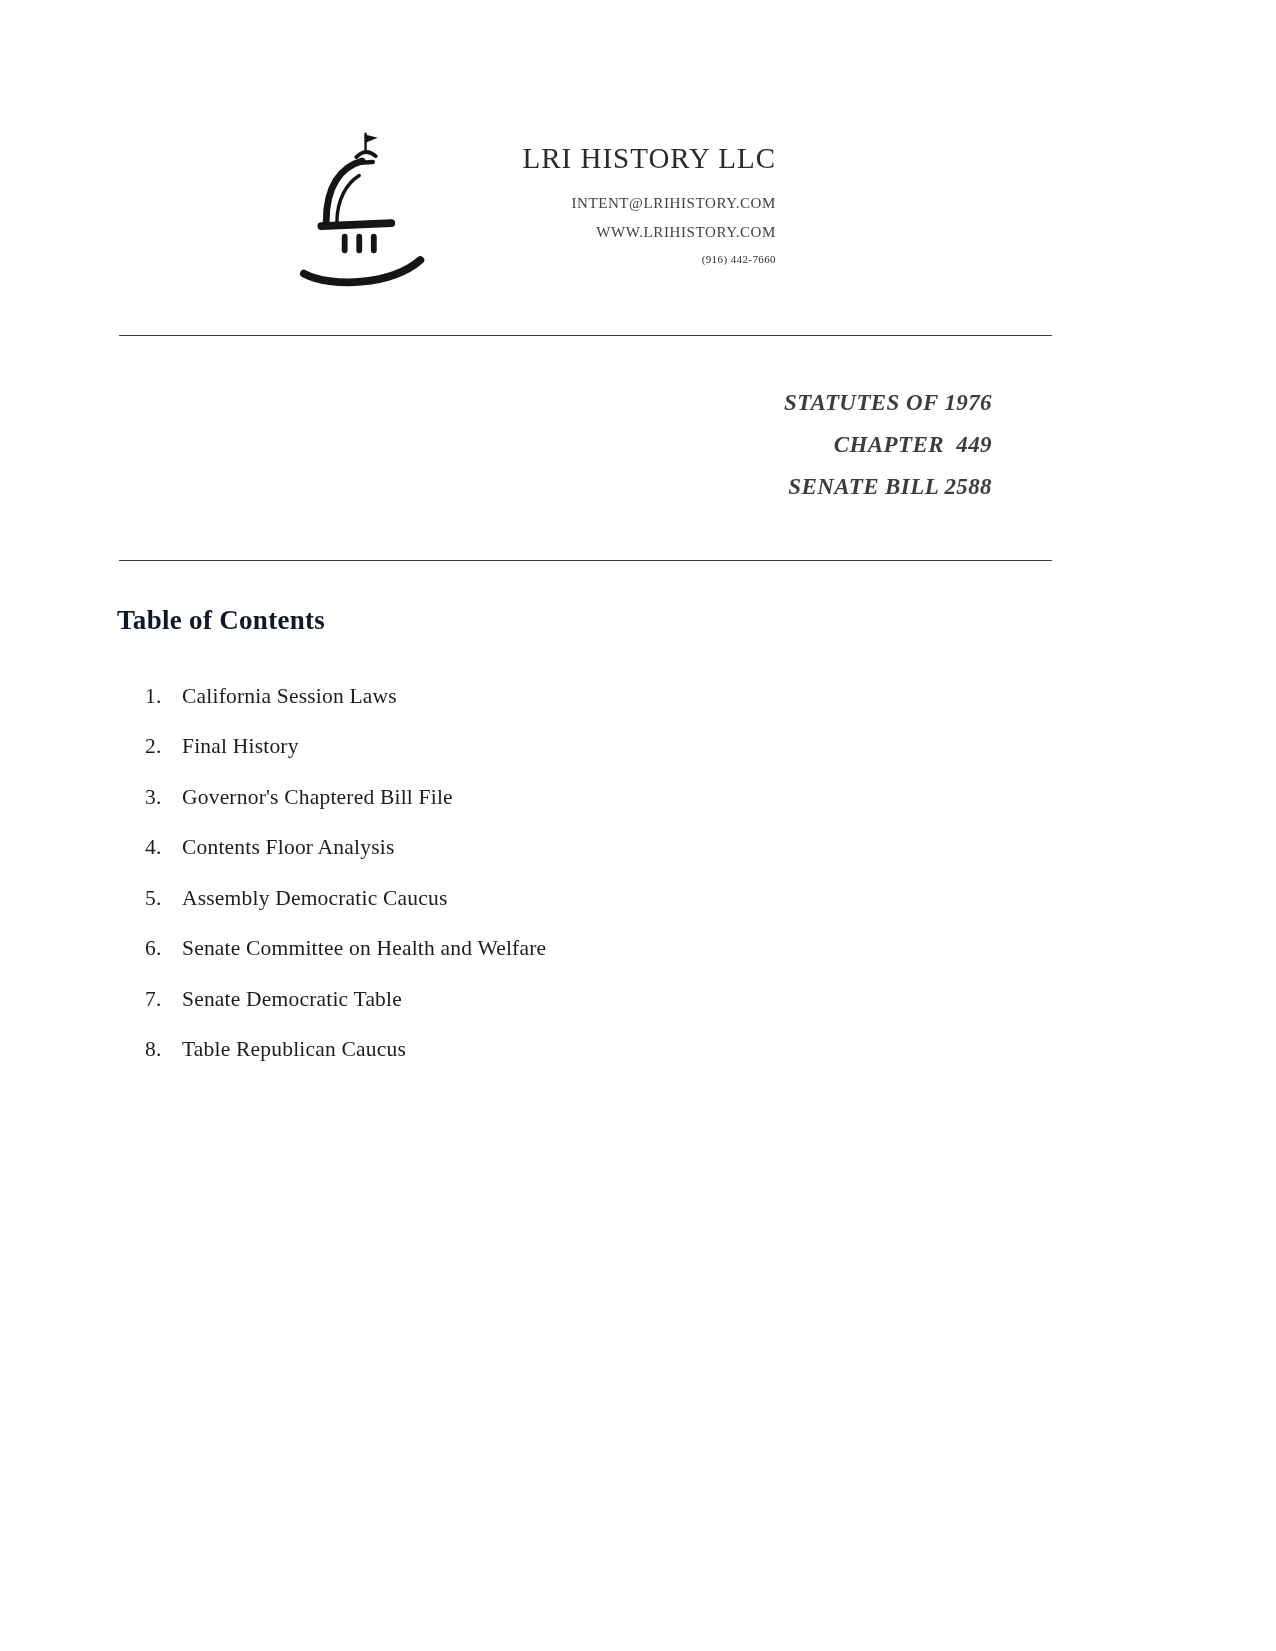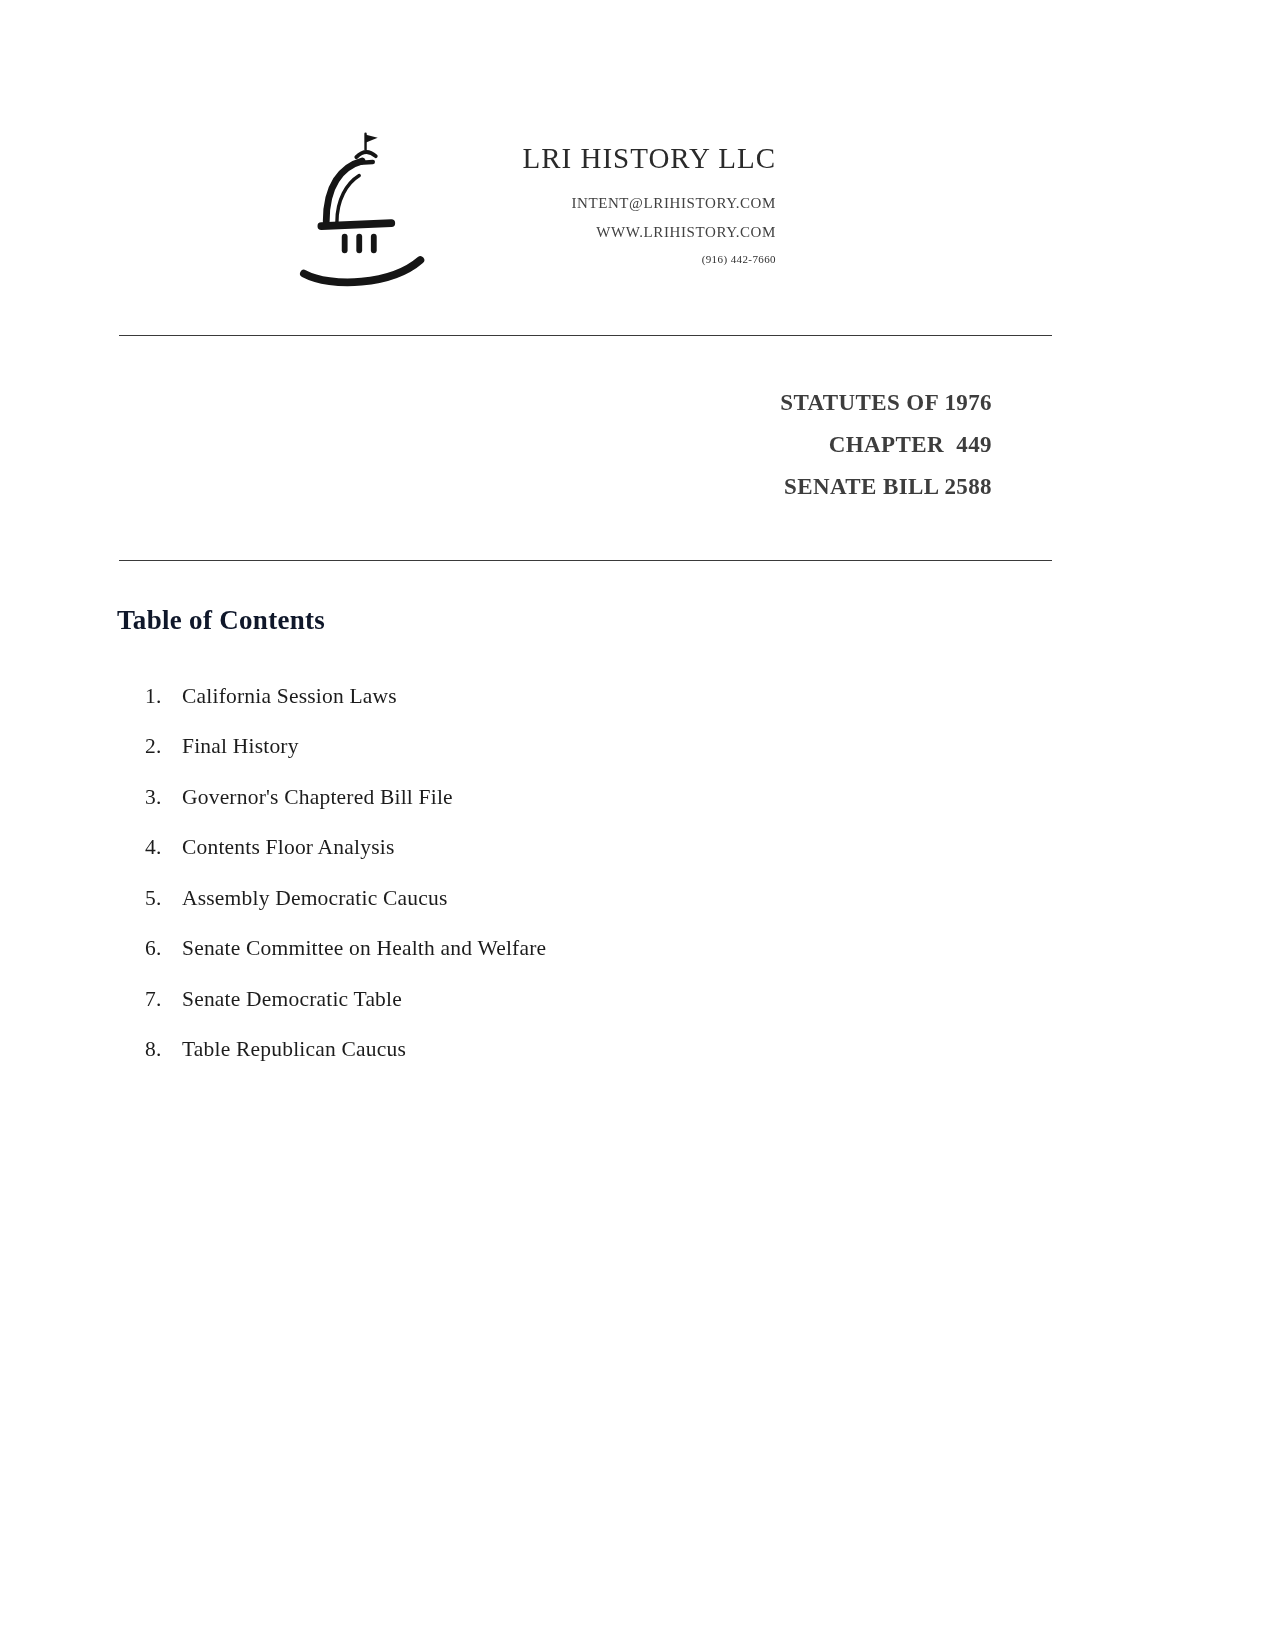--- a/index.html
+++ b/index.html
@@ -81,21 +81,21 @@
     margin-top: 46px;
     margin-right: 284px;
     text-align: right;
     color: #3d3d3d;
     font-weight: 700;
     font-size: 23px;
     line-height: 1.82;
     letter-spacing: 0.4px;
   }
 
-  .statute-line { white-space: pre; }
+  .statute-line { white-space: pre; font-style: italic; }
 
   
   .toc-title {
     margin: 44px 0 0 117px;
     font-size: 27px;
     font-weight: 700;
     color: #0f172a;
     letter-spacing: 0.3px;
   }
 

